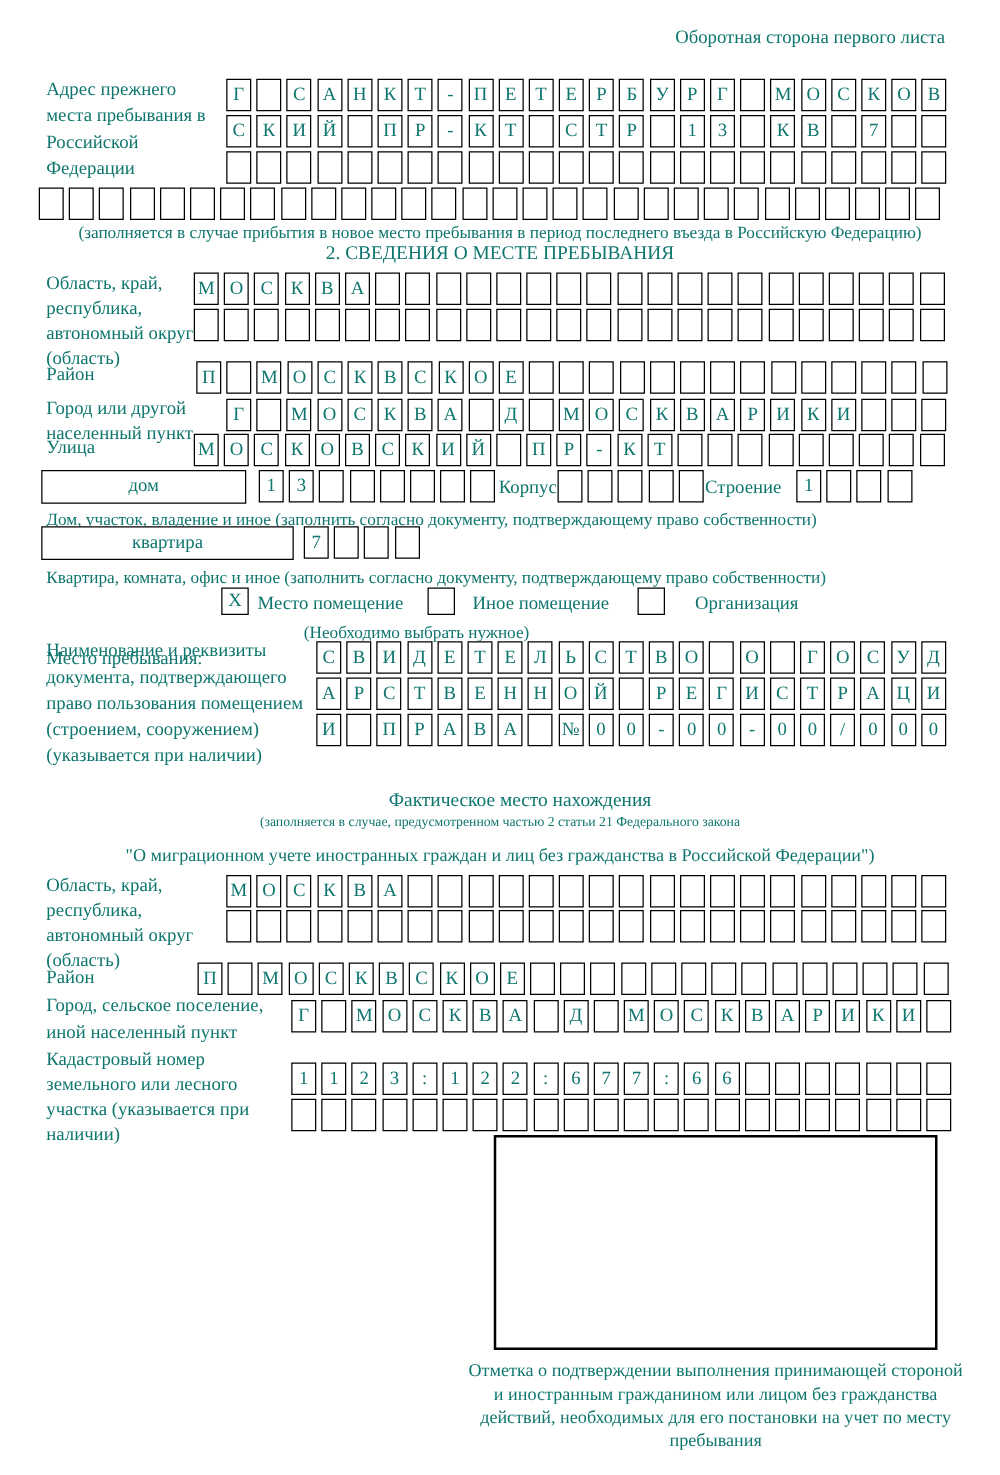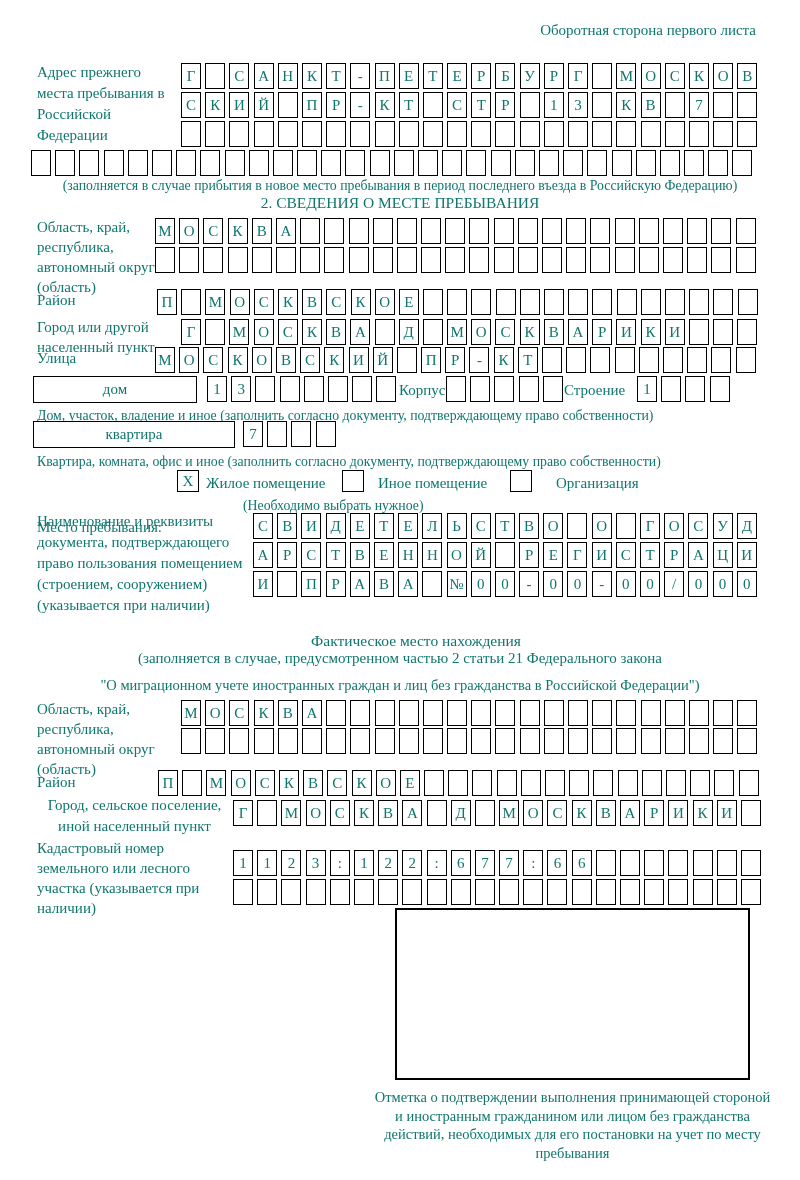--- a/index.html
+++ b/index.html
@@ -324,21 +324,21 @@
   <div class="cells" style="left:243px;top:421px;">
       <span class="cell">7</span>
       <span class="cell"></span>
       <span class="cell"></span>
       <span class="cell"></span>
     </div>
   <div class="caption" style="left:37px;top:453px;">Квартира, комната, офис и иное (заполнить согласно документу, подтверждающему право собственности)</div>
 
   <div class="lbl" style="left:37px;top:473px;margin-top:44px;">Место пребывания:</div>
   <div class="checkbox" style="left:177px;top:470px;">X</div>
-  <div class="lbl" style="left:206px;top:473px;">Жилое помещение</div>
+  <div class="lbl" style="left:206px;top:473px;">Место помещение</div>
   <div class="checkbox" style="left:342px;top:470px;"></div>
   <div class="lbl" style="left:378px;top:473px;">Иное помещение</div>
   <div class="checkbox" style="left:510px;top:470px;"></div>
   <div class="lbl" style="left:556px;top:473px;">Организация</div>
   <div class="caption" style="left:243px;top:497px;">(Необходимо выбрать нужное)</div>
 
   <div class="lbl lh21" style="left:37px;top:511px;width:212px;">Наименование и реквизиты документа, подтверждающего право пользования помещением (строением, сооружением) (указывается при наличии)</div>
   <div class="cells" style="left:253px;top:513px;">
       <span class="cell">С</span>
       <span class="cell">В</span>
@@ -403,21 +403,21 @@
       <span class="cell">-</span>
       <span class="cell">0</span>
       <span class="cell">0</span>
       <span class="cell">/</span>
       <span class="cell">0</span>
       <span class="cell">0</span>
       <span class="cell">0</span>
     </div>
 
   <div class="title center" style="top:632px;padding-left:16px;">Фактическое место нахождения</div>
-  <div class="caption center" style="top:650px;font-size:15px;">(заполняется в случае, предусмотренном частью 2 статьи 21 Федерального закона</div>
+  <div class="caption center" style="top:650px;font-size:11px;">(заполняется в случае, предусмотренном частью 2 статьи 21 Федерального закона</div>
   <div class="caption center" style="top:677px;font-size:14.5px;">"О миграционном учете иностранных граждан и лиц без гражданства в Российской Федерации")</div>
 
   <div class="lbl" style="left:37px;top:699px;width:150px;">Область, край, республика, автономный округ (область)</div>
   <div class="cells" style="left:181px;top:700px;">
       <span class="cell">М</span>
       <span class="cell">О</span>
       <span class="cell">С</span>
       <span class="cell">К</span>
       <span class="cell">В</span>
       <span class="cell">А</span>
@@ -489,21 +489,21 @@
       <span class="cell"></span>
       <span class="cell"></span>
       <span class="cell"></span>
       <span class="cell"></span>
       <span class="cell"></span>
       <span class="cell"></span>
       <span class="cell"></span>
       <span class="cell"></span>
     </div>
 
-  <div class="lbl lh21" style="left:37px;top:795px;width:195px;text-align:center;">Город, сельское поселение, иной населенный пункт</div>
+  <div class="lbl lh21" style="left:37px;top:795px;width:195px;">Город, сельское поселение, иной населенный пункт</div>
   <div class="cells" style="left:233px;top:800px;">
       <span class="cell">Г</span>
       <span class="cell"></span>
       <span class="cell">М</span>
       <span class="cell">О</span>
       <span class="cell">С</span>
       <span class="cell">К</span>
       <span class="cell">В</span>
       <span class="cell">А</span>
       <span class="cell"></span>

